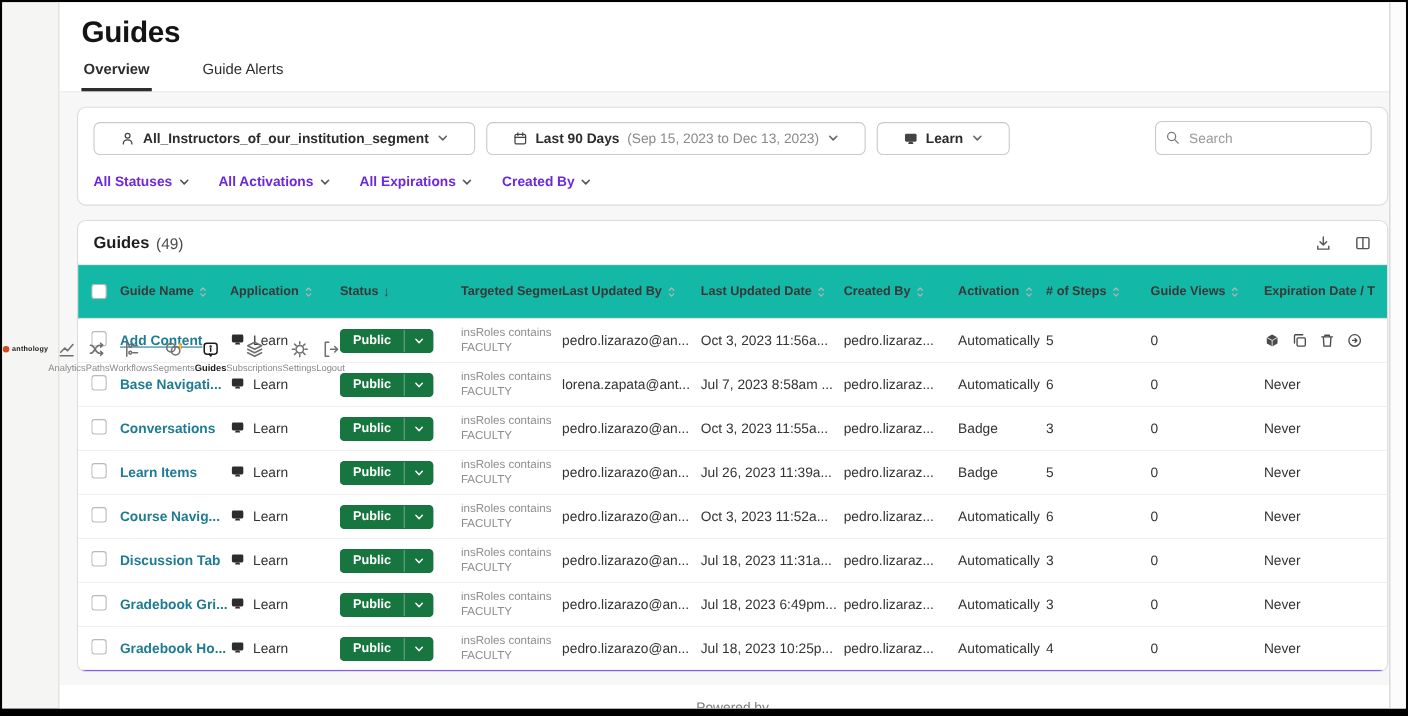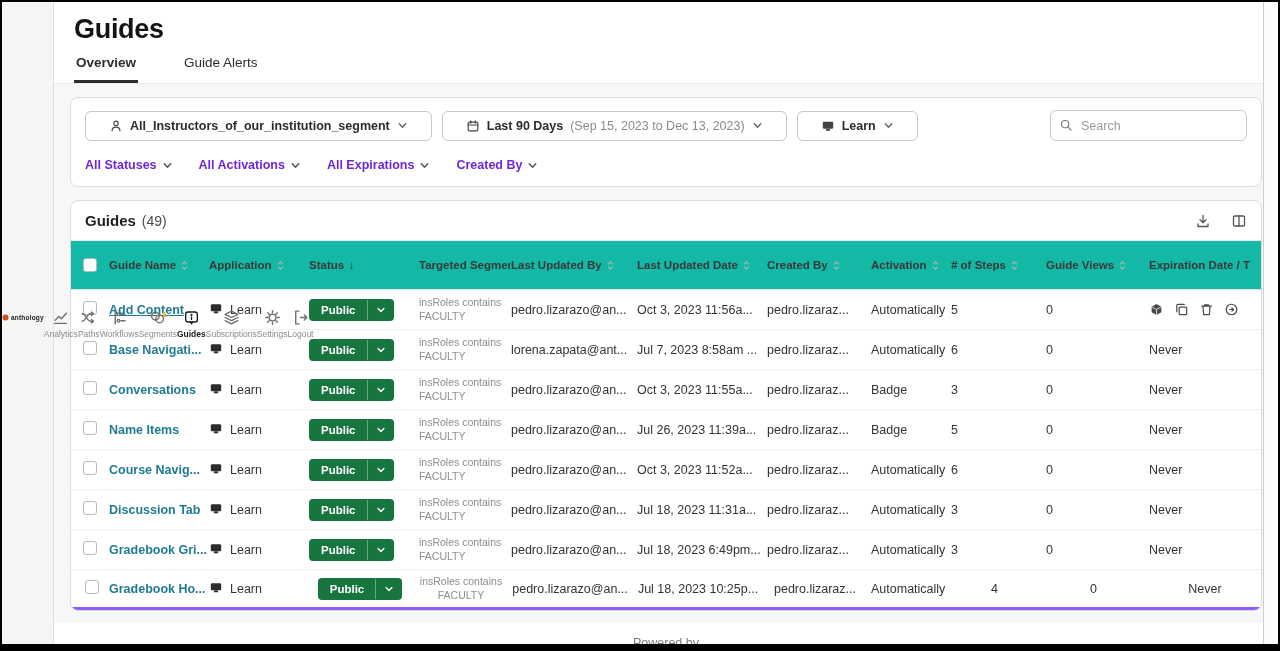--- a/index.html
+++ b/index.html
@@ -63,21 +63,21 @@
 
   .t-head, .t-row { display:grid; grid-template-columns:26px 100px 100px 110px 92px 126px 130px 104px 80px 95px 103px 120px; align-items:center; padding:0 0 0 12px; }
   .t-head { background:#14b8a6; border-top:1px solid #e9e9e9; border-bottom:1px solid #e3e3e3; height:50px; }
   .th { display:flex; align-items:center; gap:4px; font-size:11.5px; font-weight:700; color:#383838; white-space:nowrap; overflow:hidden; }
   .th .sort { display:inline-flex; flex-direction:column; line-height:0; }
   .th .sort svg { width:9px; height:13px; color:#b5b5b5; }
   .th .sort-down { font-size:12px; color:#3a3a3a; }
   .cb { width:14px; height:14px; border:1.5px solid #b9b9b9; border-radius:3px; background:#fff; display:inline-block; cursor:pointer; }
 
   .t-row { min-height:40px; border-bottom:1px solid #f0f0f0; background:#fff; }
-  .t-row:last-child { border-bottom:3px solid #8b5cf6;text-align:center; }
+  .t-row:last-child { border-bottom:1px solid #8b5cf6; }
   .cell { font-size:12.5px; color:#333; white-space:nowrap; overflow:hidden; padding-right:8px; }
   .g-link { color:#1f7b94; font-weight:700; text-decoration:none; cursor:pointer; position:relative; display:inline-block; }
   .g-link.hovered { text-decoration:underline; }
   .hand-cursor { position:absolute; left:46px; top:9px; font-size:13px; color:#3a3a3a; transform:rotate(-12deg); }
   .app-cell { display:flex; align-items:center; gap:7px; }
   .app-cell svg { width:14px; height:13px; color:#2d2d2d; }
   .badge { display:inline-flex; align-items:center; background:#17753f; border-radius:4px; color:#fff; font-size:11.5px; font-weight:700; cursor:pointer; overflow:hidden; }
   .badge .b-label { padding:5px 11px 5px 12px; }
   .badge .b-caret { padding:5px 8px; border-left:1px solid rgba(255,255,255,.35); }
   .badge .b-caret svg { width:10px; height:10px; color:#fff; display:block; }
@@ -508,21 +508,21 @@
               <div class="cell">pedro.lizarazo@an...</div>
               <div class="cell">Oct 3, 2023 11:55a...</div>
               <div class="cell">pedro.lizaraz...</div>
               <div class="cell">Badge</div>
               <div class="cell">3</div>
               <div class="cell">0</div>
               <div class="cell">Never</div>
             </div>
             <div class="t-row">
               <div class="cell"><span class="cb"></span></div>
-              <div class="cell"><a class="g-link">Name Items</a></div>
+              <div class="cell"><a class="g-link">Learn Items</a></div>
               <div class="cell app-cell">
                 <span><svg viewBox="0 0 16 15">
                     <rect x="2" y="2.5" width="12" height="8.2" rx="1.5" fill="currentColor"></rect>
                     <path d="M6.2 10.7 5.2 13h5.6l-1-2.3Z" fill="currentColor"></path>
                   </svg></span>
                 <span>Learn</span>
               </div>
               <div class="cell"><span class="badge">
                   <span class="b-label">Public</span>
                   <span class="b-caret">

